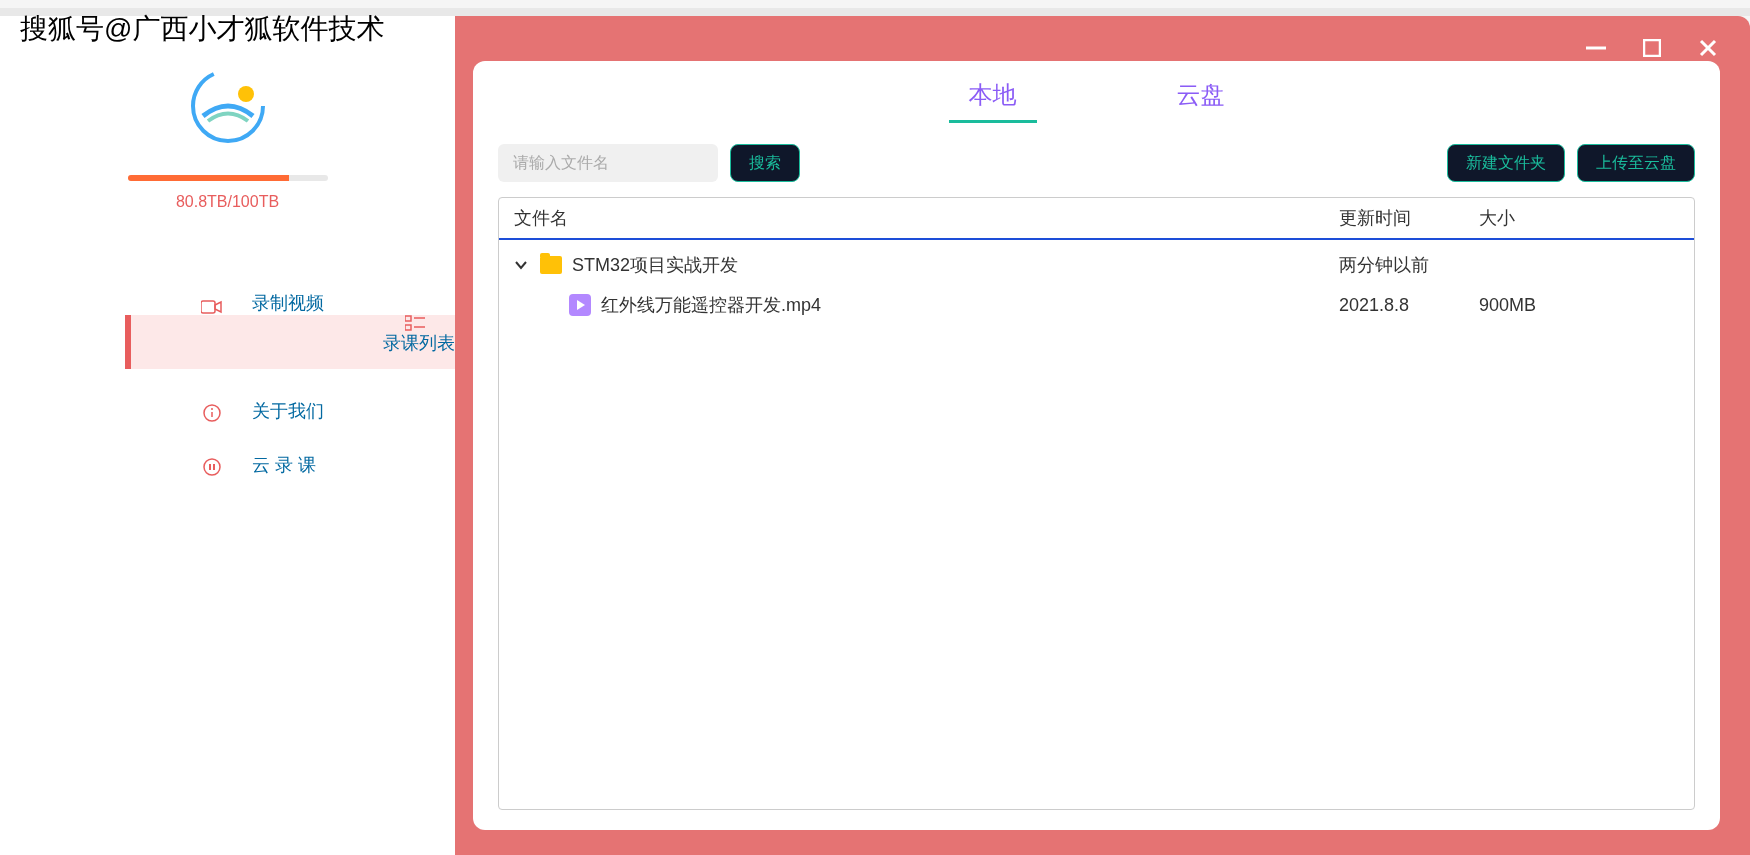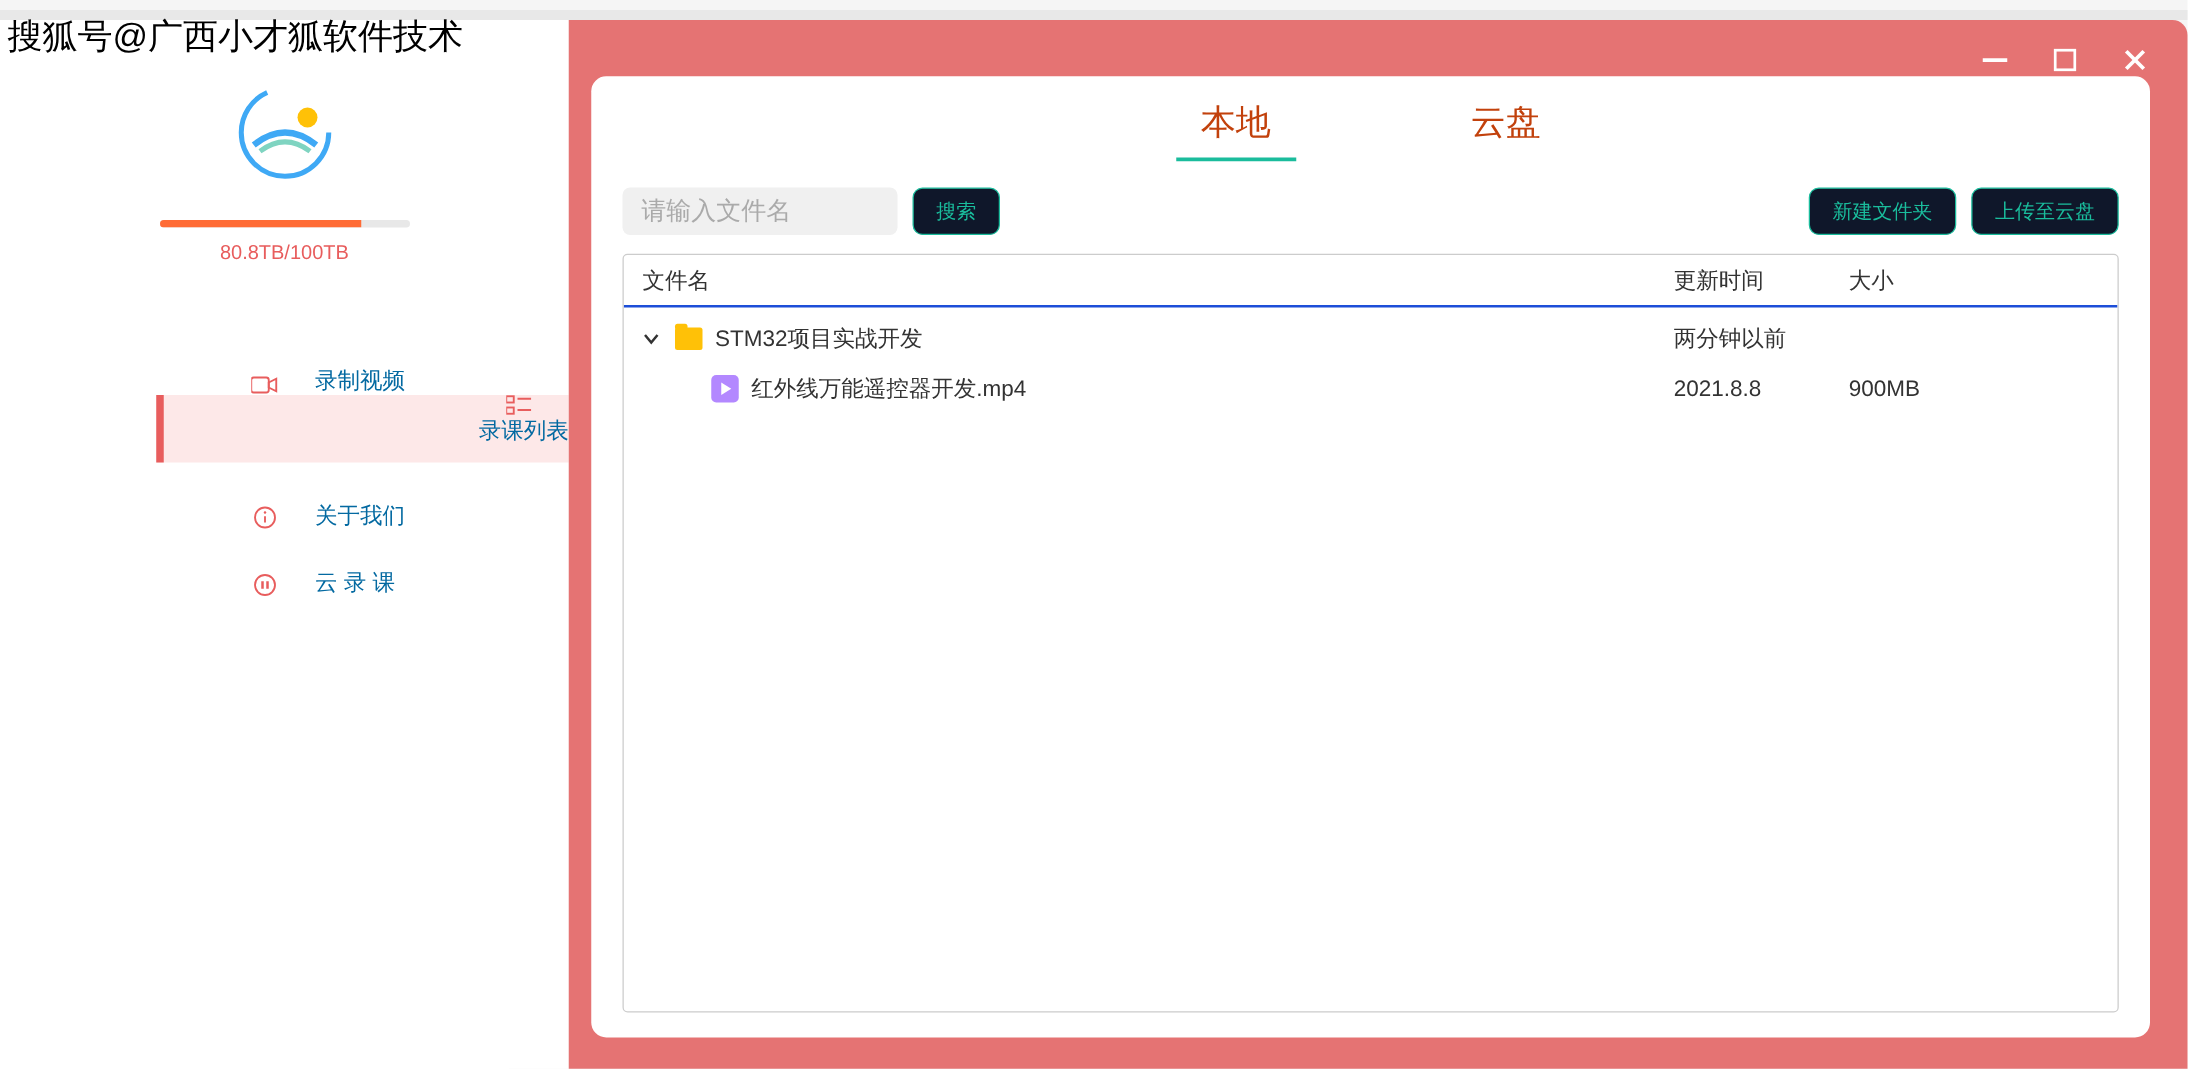--- a/index.html
+++ b/index.html
@@ -1,21 +1,21 @@
 <!DOCTYPE html>
 <html><head>
   <meta charset="utf-8">
   <style>
     * { margin: 0; padding: 0; box-sizing: border-box; font-family: "Microsoft YaHei", sans-serif; }
     body { background: #f5f5f5; width: 1750px; height: 855px; overflow: hidden; }
     
     .watermark {
       position: absolute;
       top: 10px;
-      left: 6px;
+      left: 20px;
       font-size: 28px;
       color: #000;
       z-index: 100;
       font-weight: 500;
     }
     
     .app-window {
       position: absolute;
       top: 8px;
       left: 0;
@@ -140,22 +140,22 @@
     }
     
     .tab-bar {
       display: flex;
       justify-content: center;
       gap: 160px;
       margin-bottom: 25px;
     }
     
     .tab {
-      font-size: 28px;
-      color: #c2410c;
+      font-size: 24px;
+      color: #8b5cf6;
       padding: 8px 0;
       cursor: pointer;
       position: relative;
     }
     
     .tab.active {
       font-weight: 500;
     }
     
     .tab.active::after {
@@ -175,21 +175,21 @@
       gap: 12px;
     }
     
     .search-input {
       width: 220px;
       height: 38px;
       background: #f0f0f0;
       border: none;
       border-radius: 6px;
       padding: 0 15px;
-      font-size: 20px;
+      font-size: 16px;
       color: #333;
     }
     
     .search-input::placeholder { color: #aaa; }
     
     .btn {
       height: 38px;
       padding: 0 18px;
       border: 1.5px solid #1abc9c;
       background: #0f172a;

